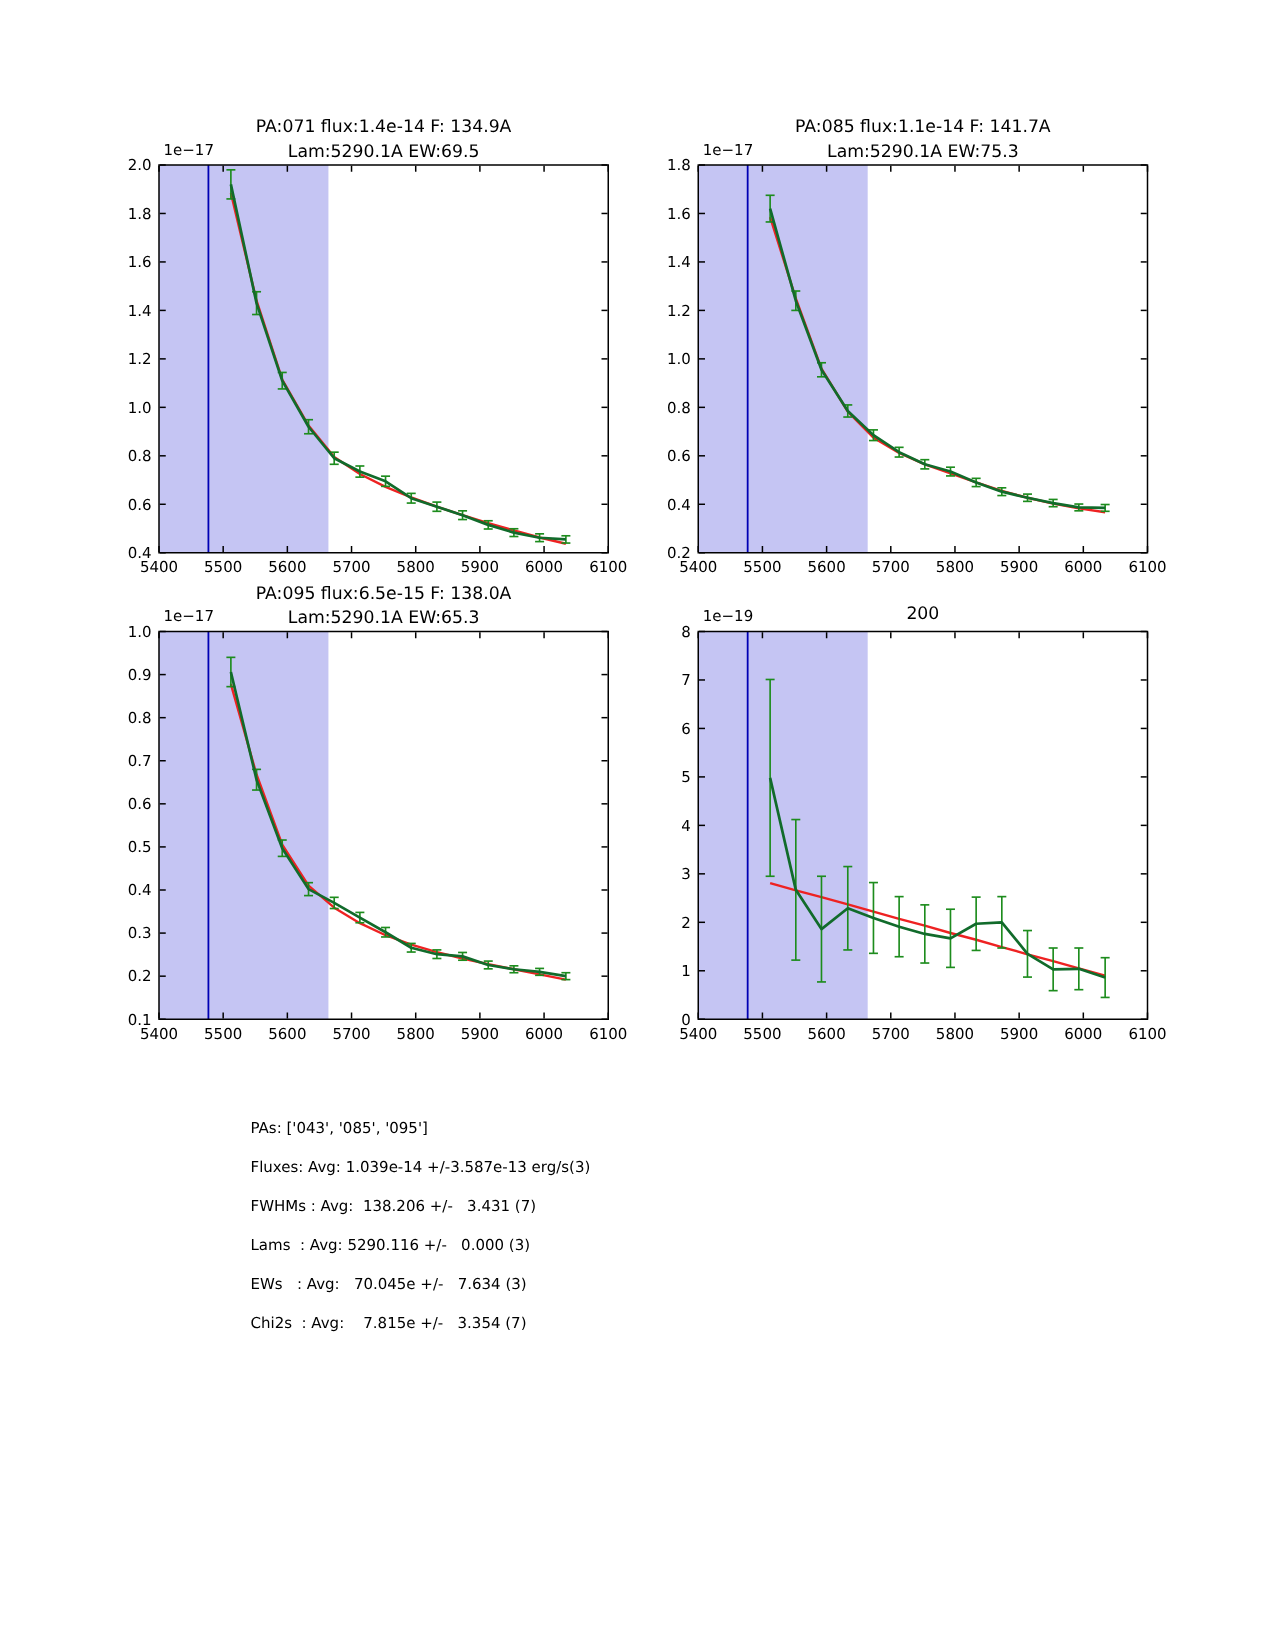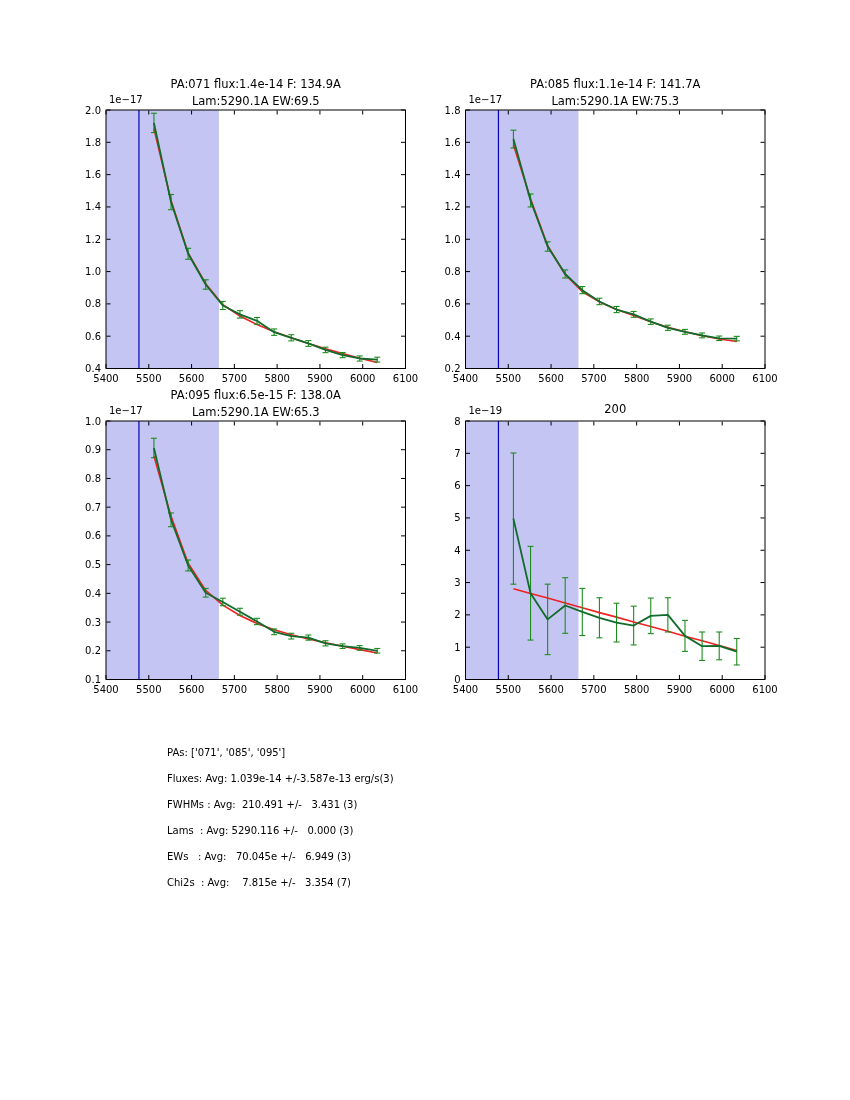--- a/index.html
+++ b/index.html
@@ -439,20 +439,20 @@
         <text x="460.5" y="553.75" font-size="10" text-anchor="end" font-family="&quot;DejaVu Sans&quot;, sans-serif">4</text>
         <text x="460.5" y="521.4375" font-size="10" text-anchor="end" font-family="&quot;DejaVu Sans&quot;, sans-serif">5</text>
         <text x="460.5" y="489.125" font-size="10" text-anchor="end" font-family="&quot;DejaVu Sans&quot;, sans-serif">6</text>
         <text x="460.5" y="456.8125" font-size="10" text-anchor="end" font-family="&quot;DejaVu Sans&quot;, sans-serif">7</text>
         <text x="460.5" y="424.5" font-size="10" text-anchor="end" font-family="&quot;DejaVu Sans&quot;, sans-serif">8</text>
         <text x="468.5" y="414" font-size="10" text-anchor="start" font-family="&quot;DejaVu Sans&quot;, sans-serif">1e−19</text>
         <text x="615.25" y="412.5" font-size="11.5" text-anchor="middle" font-family="&quot;DejaVu Sans&quot;, sans-serif">200</text>
       </g>
     </svg>
   <div>
-    <div class="stats-line" style="top:747px">PAs: ['071', '085', '095']</div>
+    <div class="stats-line" style="top:747px">PAs: ['043', '085', '095']</div>
     <div class="stats-line" style="top:773px">Fluxes: Avg: 1.039e-14 +/-3.587e-13 erg/s(3)</div>
-    <div class="stats-line" style="top:799px">FWHMs : Avg:  210.491 +/-   3.431 (3)</div>
+    <div class="stats-line" style="top:799px">FWHMs : Avg:  138.206 +/-   3.431 (7)</div>
     <div class="stats-line" style="top:825px">Lams  : Avg: 5290.116 +/-   0.000 (3)</div>
-    <div class="stats-line" style="top:851px">EWs   : Avg:   70.045e +/-   6.949 (3)</div>
+    <div class="stats-line" style="top:851px">EWs   : Avg:   70.045e +/-   7.634 (3)</div>
     <div class="stats-line" style="top:877px">Chi2s  : Avg:    7.815e +/-   3.354 (7)</div>
   </div>
 </div>
 
 </body></html>

